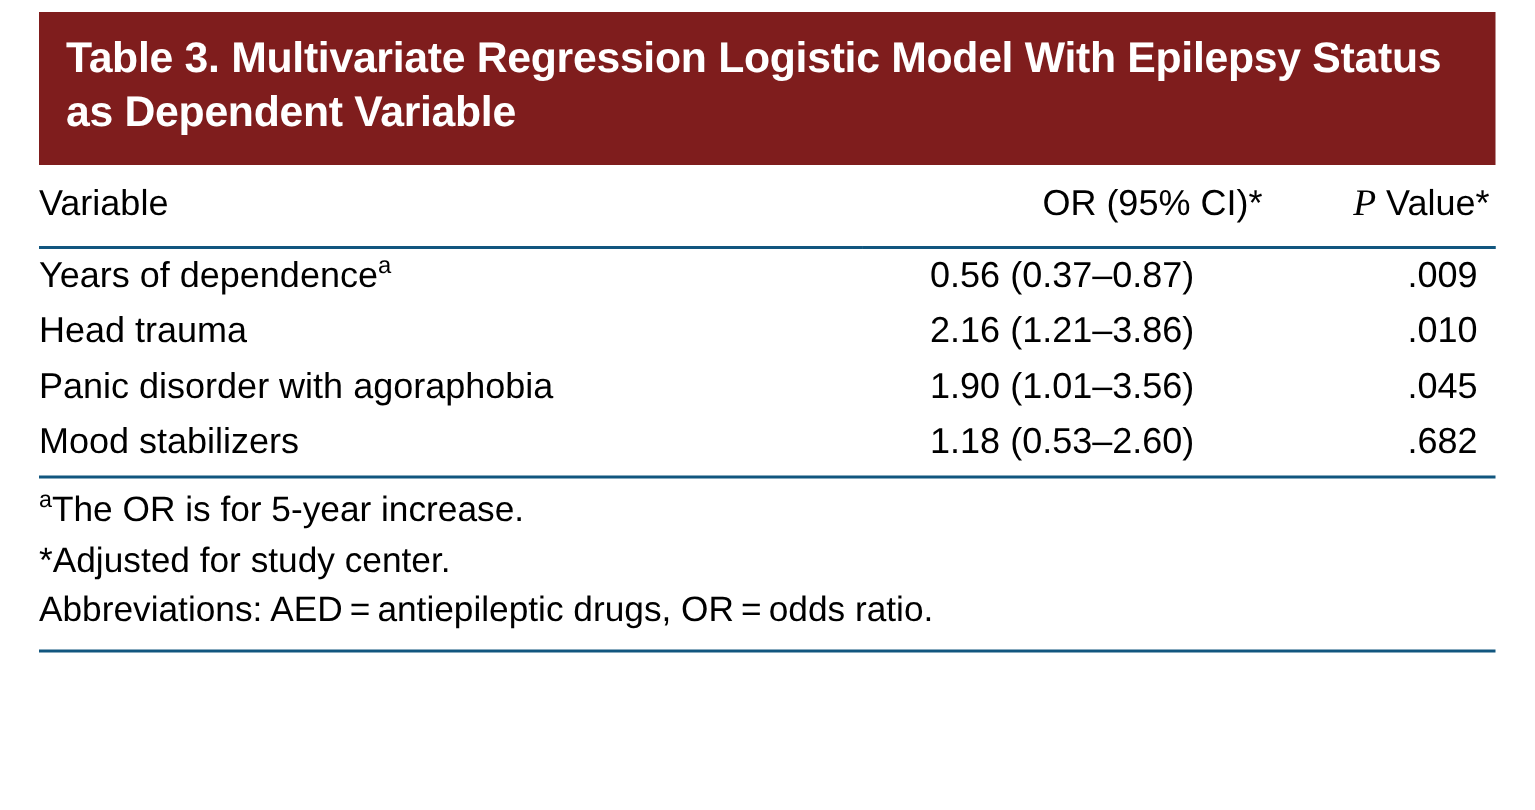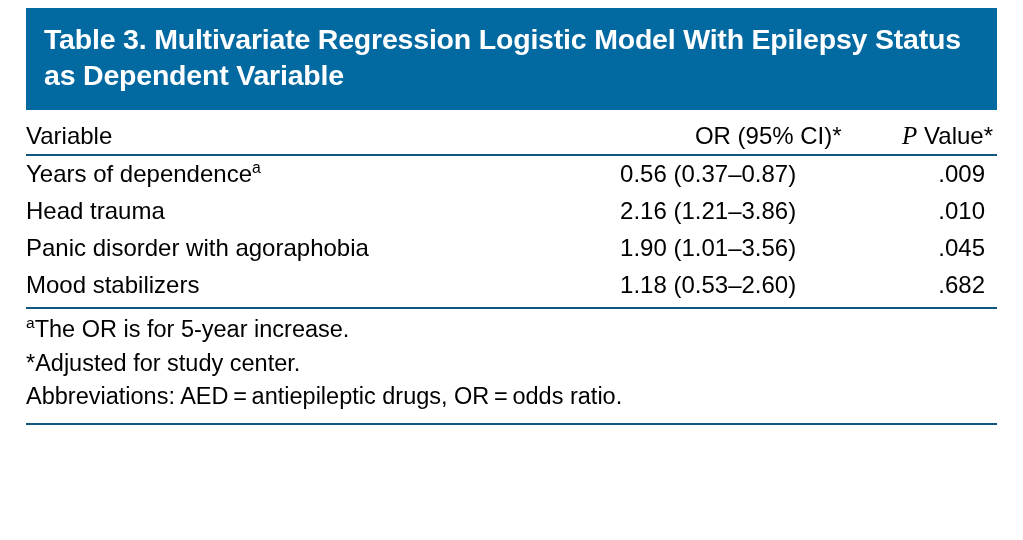--- a/index.html
+++ b/index.html
@@ -15,21 +15,21 @@
     overflow: hidden;
   }
   .table-wrap {
     position: relative;
     width: 1023px;
     height: 540px;
     box-sizing: border-box;
     padding: 0 26px;
   }
   .table-title {
-    background: #0369a1;
+    background: #7f1d1d;
     color: #ffffff;
     font-size: 28.5px;
     font-weight: bold;
     line-height: 1.26;
     padding: 14px 18px 16px 18px;
     box-sizing: border-box;
     margin: 8px 0 0 0;
     letter-spacing: -0.2px;
   }
   table {
@@ -37,21 +37,21 @@
     border-collapse: collapse;
     table-layout: fixed;
   }
   col.c-var { width: 56.5%; }
   col.c-or  { width: 27.5%; }
   col.c-p   { width: 16%; }
 
   thead th {
     font-size: 24px;
     font-weight: normal;
-    padding: 12px 0 4px 0;
+    padding: 12px 0 14px 0;
     vertical-align: bottom;
     border-bottom: 2.5px solid #11567f;
   }
   thead th.left   { text-align: left; }
   thead th.center { text-align: right; }
   thead th.right  { text-align: right; padding-right: 4px; }
 
   tbody td {
     font-size: 24px;
     padding: 4.5px 0 4.5px 0;

